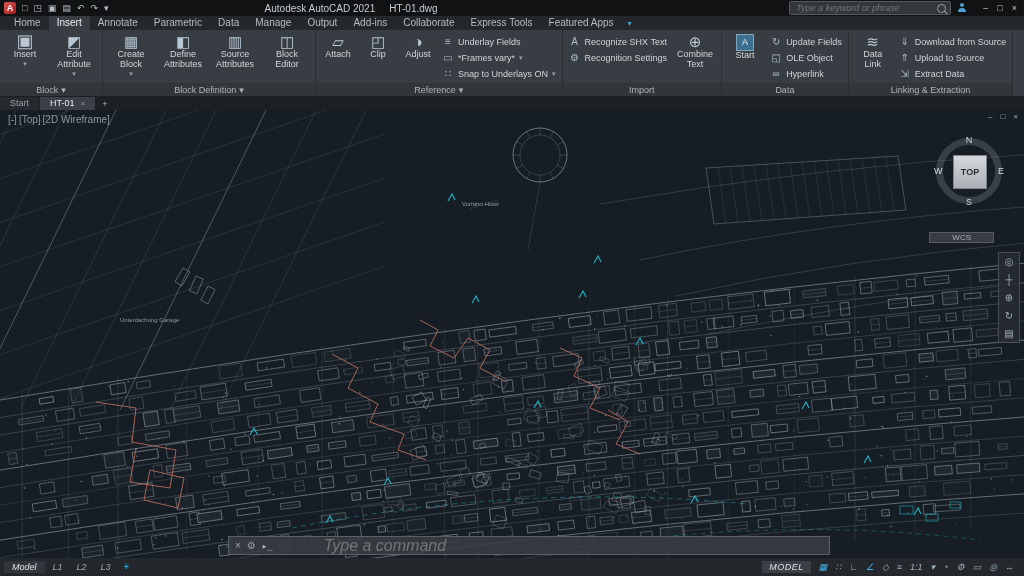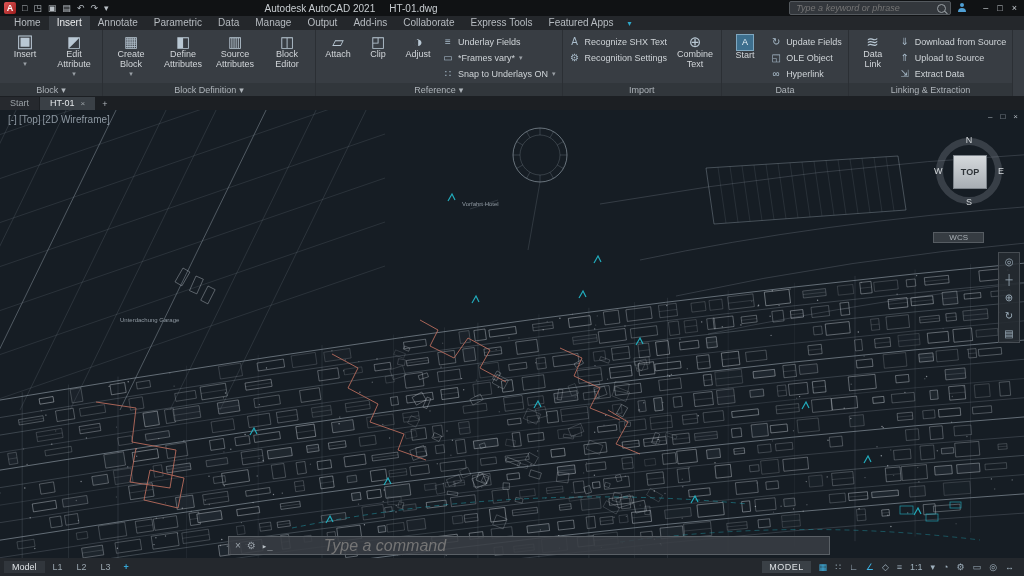--- a/index.html
+++ b/index.html
@@ -62,31 +62,31 @@
   .vp-winctl{position:absolute;right:6px;top:2px;display:flex;gap:8px;font-size:8px;color:#aeb6bd;}
   .vcube{position:absolute;right:22px;top:28px;width:66px;height:66px;}
   .vc-ring{position:absolute;left:0;top:0;right:0;bottom:0;border-radius:50%;border:7px solid rgba(130,138,146,0.32);}
   .vc-face{position:absolute;left:17px;top:17px;width:32px;height:32px;background:linear-gradient(#d5d9dc,#a8aeb4);
            color:#2e3338;font-size:9px;font-weight:bold;display:flex;align-items:center;justify-content:center;border:1px solid #7d848b;}
   .vc-letter{position:absolute;font-size:9px;color:#d6dadd;}
   .vc-n{top:-3px;left:50%;transform:translateX(-50%);}
   .vc-s{bottom:-3px;left:50%;transform:translateX(-50%);}
   .vc-w{left:-2px;top:50%;transform:translateY(-50%);}
   .vc-e{right:-2px;top:50%;transform:translateY(-50%);}
-  .wcsbox{position:absolute;right:40px;top:122px;background:#363c42;border:1px solid #565c62;color:#a9b0b6;font-size:8px;padding:0 15px;}
+  .wcsbox{position:absolute;right:30px;top:122px;background:#363c42;border:1px solid #565c62;color:#a9b0b6;font-size:8px;padding:0 22px;}
   .navbar{position:absolute;right:4px;top:142px;width:20px;background:rgba(38,43,49,0.85);border:1px solid #464c52;
           display:flex;flex-direction:column;align-items:center;padding:3px 0;gap:7px;font-size:10px;color:#9fb0bd;}
   .cmdline{position:absolute;left:228px;bottom:3px;width:588px;height:17px;background:rgba(57,62,68,0.88);
            border:1px solid #5a6066;display:flex;align-items:center;font-size:10px;color:#9aa2a9;gap:6px;padding:0 6px;}
   .cmd-prompt{color:#b9c0c6;font-family:"DejaVu Sans Mono",monospace;font-size:9px;}
   .cmd-input{flex:1;background:transparent;border:none;outline:none;color:#aeb5bb;font-style:italic;font-size:16px;font-family:inherit;min-width:0;margin-left:43px;}
 
   
   .statusbar{position:absolute;left:0;top:558px;width:1024px;height:18px;background:#24282d;display:flex;
-             align-items:center;font-size:9px;color:#9fb0bd;padding:0 4px;gap:2px;box-sizing:border-box;}
+             align-items:center;font-size:9px;color:#9fb0bd;padding:0 4px;gap:2px;box-sizing:border-box;font-style:italic;}
   .sb-model{color:#dfe3e6;background:#31363c;padding:1px 8px;}
   .sb-ltab{padding:1px 6px;color:#9aa6af;}
   .sb-plus{color:#35a7d7;padding:0 5px;font-weight:bold;}
   .sb-right{margin-left:auto;display:flex;align-items:center;gap:8px;padding-right:6px;}
   .sb-space{background:#3a4046;color:#dde1e4;padding:1px 7px;letter-spacing:.5px;}
   .sb-ic{cursor:default;}
   .sb-ic.active{color:#3fb3e4;}
 </style>
 </head>
 <body>

